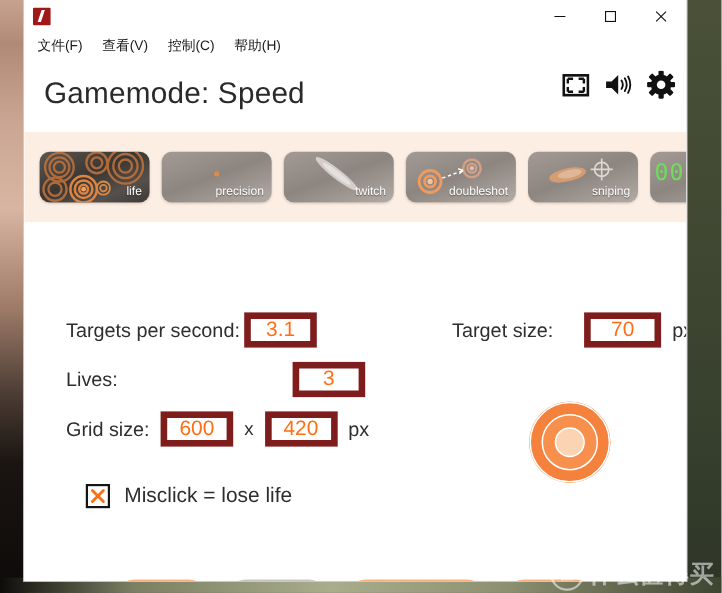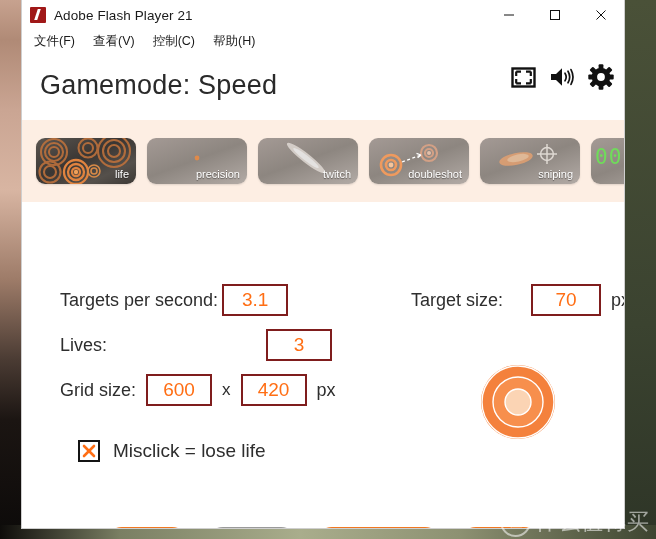--- a/index.html
+++ b/index.html
@@ -142,21 +142,21 @@
   .mode-art { position: absolute; inset: 0; }
 
   
   .form {
     position: absolute; left: 0; top: 150px; width: 602px; height: 326px;
   }
   .field-label {
     font-size: 18px; color: #2e2e2e; white-space: nowrap;
   }
   .num-box {
-    border: 2px solid #7f1d1d;
+    border: 6px solid #7f1d1d;
     background: #ffffff;
     color: #ff6e14;
     font-size: 19px;
     text-align: center;
     display: flex; align-items: center; justify-content: center;
     box-sizing: border-box;
   }
   .unit { font-size: 18px; color: #2e2e2e; }
 
   .row-tps { position: absolute; left: 38px; top: 82px; display: flex; align-items: center; gap: 4px; }
@@ -218,36 +218,35 @@
     opacity: 0.55;
     pointer-events: none;
     z-index: 40;
   }
   .wm-badge {
     width: 27px; height: 27px; border-radius: 50%;
     border: 2px solid #ffffff;
     color: #ffffff; font-size: 14px;
     display: flex; align-items: center; justify-content: center;
   }
-  .wm-text { color: #ffffff; font-size: 22px; letter-spacing: 1px; white-space: nowrap; }
+  .wm-text { color: #ffffff; font-size: 22px; letter-spacing: 1px; white-space: nowrap; font-weight: bold; }
 </style>
 </head>
 <body>
 
 <div id="root">
 
   <div class="desktop-left"></div>
   <div class="desktop-right"></div>
   <div class="desktop-bottom"></div>
 
   <div class="window">
 
     <div class="titlebar">
       <div class="app-icon"></div>
-      <div class="title-text">Adobe Flash Player 21</div>
       <div class="win-buttons">
         <div class="win-btn">
           <svg width="12" height="12" viewBox="0 0 12 12">
             <line x1="1" y1="6" x2="11" y2="6" stroke="#111" stroke-width="1"></line>
           </svg>
         </div>
         <div class="win-btn">
           <svg width="12" height="12" viewBox="0 0 12 12">
             <rect x="1.5" y="1.5" width="9" height="9" fill="none" stroke="#111" stroke-width="1"></rect>
           </svg>

